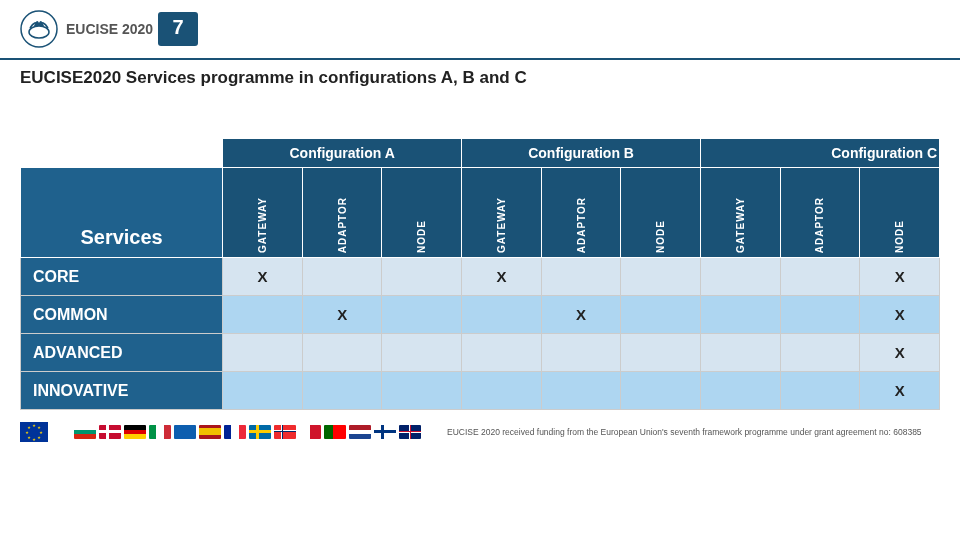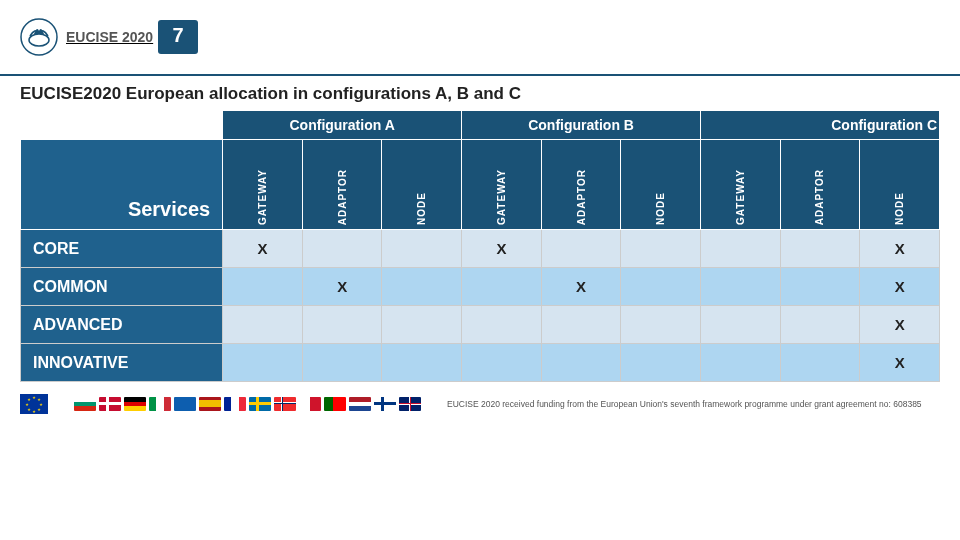--- a/index.html
+++ b/index.html
@@ -10,22 +10,21 @@
       font-family: Arial, sans-serif;
       overflow: hidden;
     }
 
     
     .header {
       display: flex;
       align-items: center;
       padding: 8px 20px;
       border-bottom: 2px solid #1a5276;
-      height: 76px;
-      text-decoration: underline;
+      height: 60px;
     }
     .logo-area {
       display: flex;
       align-items: center;
       gap: 8px;
     }
     .logo-circle {
       width: 38px;
       height: 38px;
     }
@@ -56,20 +55,21 @@
 
     
     .table-container {
       padding: 0 20px 6px 20px;
     }
 
     table {
       width: 100%;
       border-collapse: collapse;
       table-layout: fixed;
+      margin-top: 44px;
     }
 
     
     .config-header-row td {
       background: #1a5276;
       color: #fff;
       text-align: center;
       font-size: 14px;
       font-weight: bold;
       padding: 6px 2px;
@@ -90,21 +90,21 @@
       padding: 2px 1px;
       border: 1px solid #fff;
       vertical-align: bottom;
       height: 90px;
     }
     .subheader-row td.label-cell {
       background: #1f618d;
       color: #fff;
       font-size: 20px;
       font-weight: bold;
-      text-align: right;
+      text-align: center;
       padding: 8px 12px;
       vertical-align: center;
     }
     .rotated-text {
       writing-mode: vertical-rl;
       transform: rotate(180deg);
       display: inline-block;
       font-size: 10px;
       font-weight: bold;
       letter-spacing: 1px;
@@ -186,21 +186,21 @@
     </svg>
     <span class="eucise-label">EUCISE 2020</span>
   </div>
 
   <svg class="logo-right" viewBox="0 0 50 38">
     <rect x="5" y="2" width="40" height="34" rx="3" fill="#1a5276"></rect>
     <text x="25" y="24" text-anchor="middle" fill="#fff" font-size="20" font-weight="bold">7</text>
   </svg>
 </div>
 
-<div class="subtitle">EUCISE2020 European allocation in configurations A, B and C</div>
+<div class="subtitle">EUCISE2020 Services programme in configurations A, B and C</div>
 
 <div class="table-container">
   <table>
 
     <thead>
       <tr class="config-header-row">
         <td class="label-cell" style="width:22%;"></td>
 
         <td colspan="3" style="width:26%;">Configuration A</td>
 

